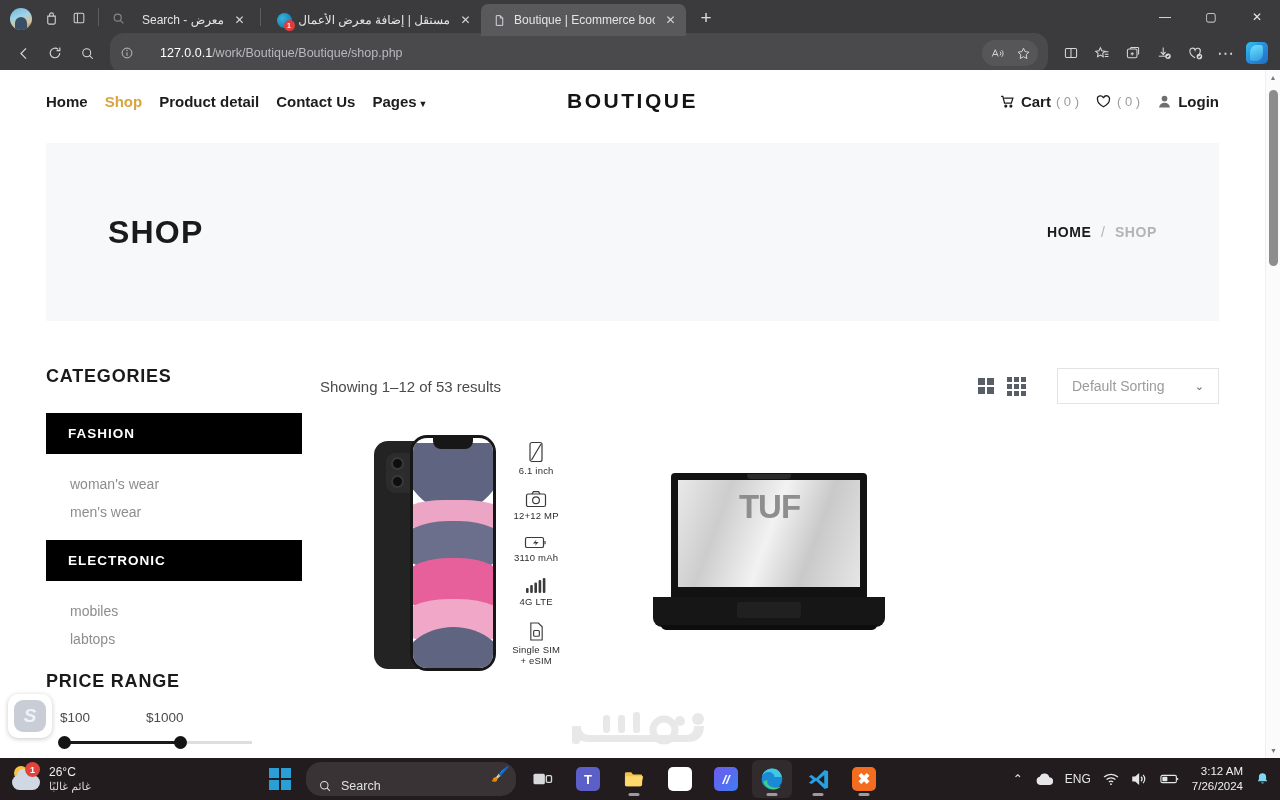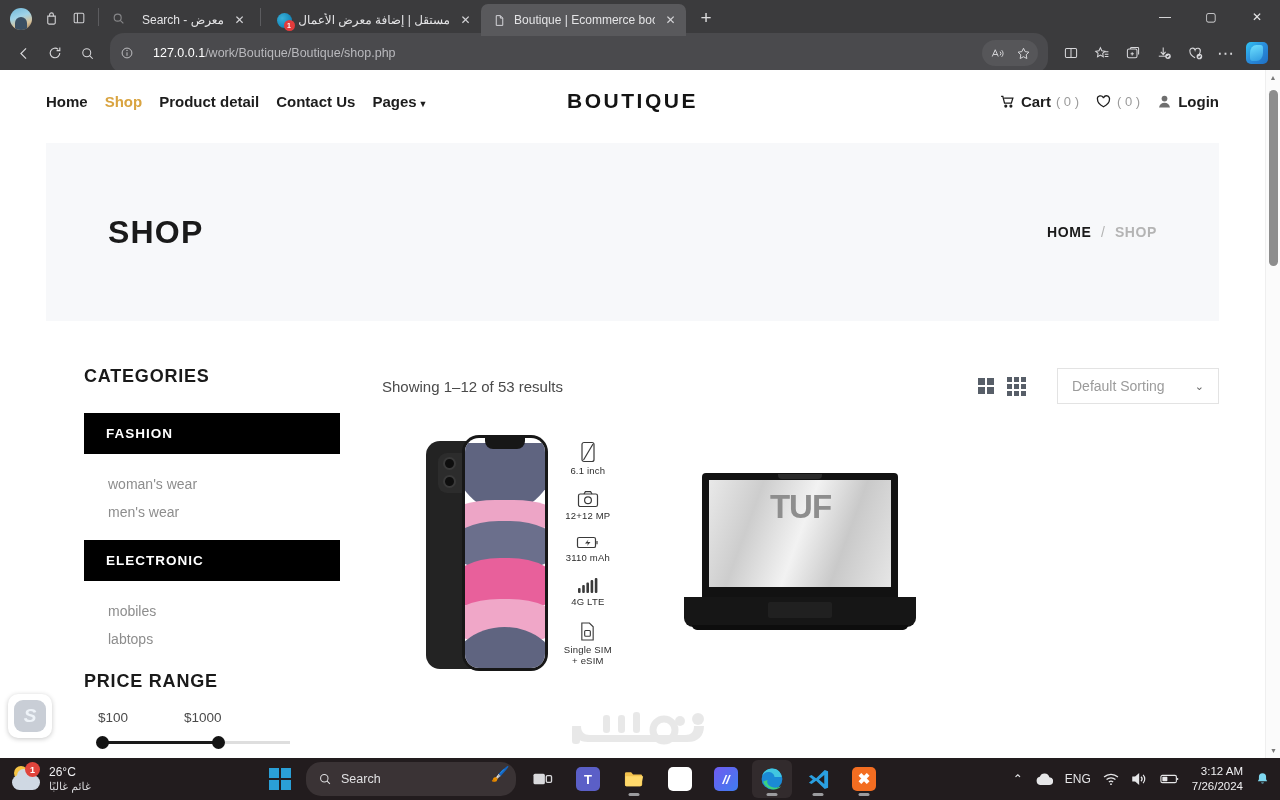--- a/index.html
+++ b/index.html
@@ -77,21 +77,21 @@
 
   .navbar-row {
     height: 34px; display: flex; align-items: center; padding: 0 8px; gap: 2px;
   }
   .nav-icon {
     width: 30px; height: 28px; display: flex; align-items: center; justify-content: center;
     color: #d7d7da; border-radius: 5px; flex: 0 0 auto;
   }
   .omnibox {
     flex: 1 1 auto; height: 40px; background: #4a4a4d; border-radius: 14px;
-    display: flex; align-items: center; padding: 0 10px; gap: 19px;
+    display: flex; align-items: center; padding: 0 10px; gap: 26px;
     margin: 4px 6px; min-width: 0;
   }
   .omnibox-text {
     font-size: 12.5px; color: #ffffff; white-space: nowrap; overflow: hidden;
   }
   .omnibox-text .host { color: #ffffff; }
   .omnibox-text .path { color: #b9b9bd; }
   .omni-right { display: flex; align-items: center; gap: 1px; flex: 0 0 auto; }
   .omni-pill {
     display:flex; align-items:center; background:#565659; border-radius:14px; height:26px;
@@ -153,21 +153,21 @@
     font-size: 32px; font-weight: bold; letter-spacing: 1.2px; color: #1a1a1a;
   }
   .crumbs {
     margin-left: auto; font-size: 14px; font-weight: bold; letter-spacing: .6px;
   }
   .crumbs .home { color: #1a1a1a; }
   .crumbs .sep { color: #b4b4b4; font-weight: normal; margin: 0 5px; }
   .crumbs .cur { color: #b4b4b4; }
 
   
-  .shop-body { display: flex; padding: 45px 46px 0 46px; gap: 42px; margin-left: 38px; }
+  .shop-body { display: flex; padding: 45px 46px 0 46px; gap: 18px; }
   .sidebar { width: 256px; flex: 0 0 auto; }
   .side-title {
     font-size: 18px; font-weight: bold; letter-spacing: .8px; color: #1a1a1a;
     margin-bottom: 26px;
   }
   .cat-head {
     background: #000000; color: #fff; font-size: 13.5px; font-weight: bold;
     letter-spacing: 1px; padding: 13px 22px; margin-bottom: 16px;
   }
   .cat-link {
@@ -338,21 +338,21 @@
   .weather-txt { line-height: 1.25; }
   .weather-temp { font-size: 12px; color: #f0f0f2; }
   .weather-desc { font-size: 11px; color: #d6d6d9; direction: rtl; }
 
   .tb-center { display: flex; align-items: center; gap: 6px; }
   .winlogo { width: 22px; height: 22px; display: grid; grid-template-columns: 10px 10px; grid-template-rows: 10px 10px; gap: 2px; }
   .winlogo i { background: #2a9fd6; display:block; }
   .start-btn { width: 40px; height: 38px; display: flex; align-items: center; justify-content: center; }
   .searchbox {
     width: 210px; height: 30px; background: #3a3335; border-radius: 15px;
-    display: flex; align-items: center; padding: 17px 12px; gap: 9px; position: relative;
+    display: flex; padding: 17px 12px; gap: 9px; position: relative;
     overflow: hidden;
   }
   .searchbox .stext { font-size: 12.5px; color: #e0e0e2; }
   .search-emoji { position: absolute; right: 6px; top: 3px; font-size: 15px; }
   .tb-app {
     width: 40px; height: 38px; display: flex; align-items: center; justify-content: center;
     position: relative; border-radius: 6px;
   }
   .tb-app.active { background: #322b2d; }
   .tb-app .underline {

